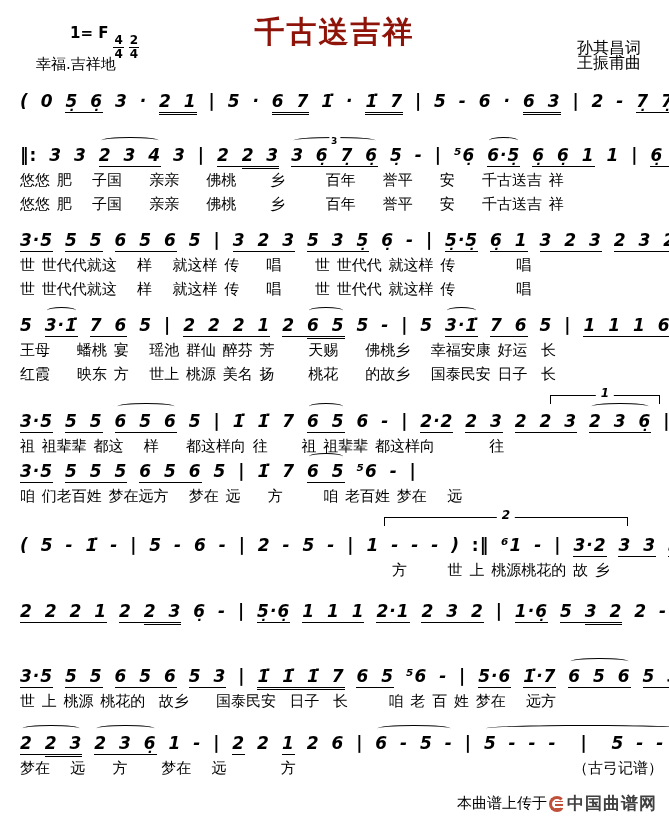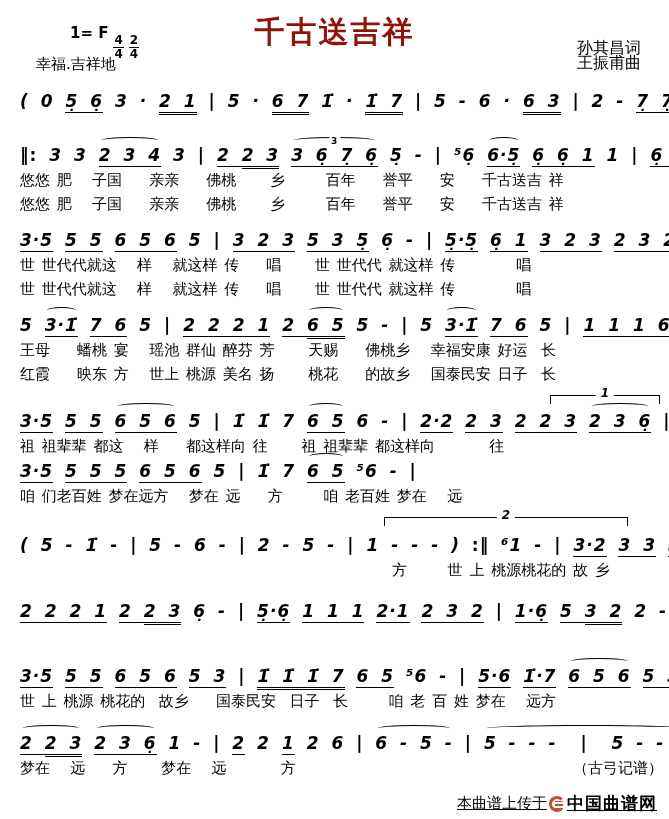--- a/index.html
+++ b/index.html
@@ -35,21 +35,21 @@
          border-left:1px solid #000;border-right:1px solid #000;}
   .volta .vl{position:absolute;top:-9px;left:50%;transform:translateX(-50%);
          background:#fff;padding:0 5px;font-size:12px;font-weight:bold;font-style:italic;line-height:1;}
   .row-flex{display:flex;justify-content:space-between;}
   .endnote{font-size:15px;}
   
   .s1{top:88px;} .s2{top:142px;} .s3{top:227px;} .s4{top:312px;} .s5{top:408px;}
   .s6{top:458px;} .s7{top:532px;} .s8{top:598px;} .s9{top:663px;} .s10{top:730px;}
   .s7 .lyr{padding-left:372px;}
   
-  .footer{right:12px;top:792px;font-size:15px;display:flex;align-items:center;gap:2px;text-decoration:underline;}
+  .footer{right:12px;top:792px;font-size:15px;display:flex;align-items:center;gap:2px;}
   .logo{position:relative;display:inline-block;width:16px;height:16px;border:3px solid #c0503a;
         border-right-color:transparent;border-radius:50%;}
   .logo::after{content:'';position:absolute;left:3px;top:2px;width:8px;height:8px;
         background:repeating-linear-gradient(#c0503a 0 1.5px,transparent 1.5px 3.5px);}
   .site{font-weight:bold;font-size:17px;letter-spacing:1px;}
 </style>
 </head>
 <body>
 
 <div class="sheet">
@@ -124,16 +124,16 @@
     <div class="notes"><span class="slur"><span class="u1">2 <span class="u2">2 3</span></span></span> <span class="slur"><span class="u1">2 3 6̣</span></span> 1 - <span class="bar">|</span> <span class="u1">2</span> 2 <span class="u1">1</span> 2 6 <span class="bar">|</span> <span class="slur">6 - 5 -</span> <span class="bar">|</span> <span class="slur">5 - - -  <span class="bar">|</span>  5 - - 0</span> </div>
     <div class="row-flex">
       <div class="lyr">梦在   远    方     梦在   远        方</div>
       <div class="lyr endnote">（古弓记谱）</div>
     </div>
   </div>
 
   <div class="abs footer">
     <span>本曲谱上传于</span>
     <span class="logo"></span>
-    <span class="site" style="color: #000000;">中国曲谱网</span>
+    <span class="site" style="color: #404040;">中国曲谱网</span>
   </div>
 
 </div>
 
 </body></html>

